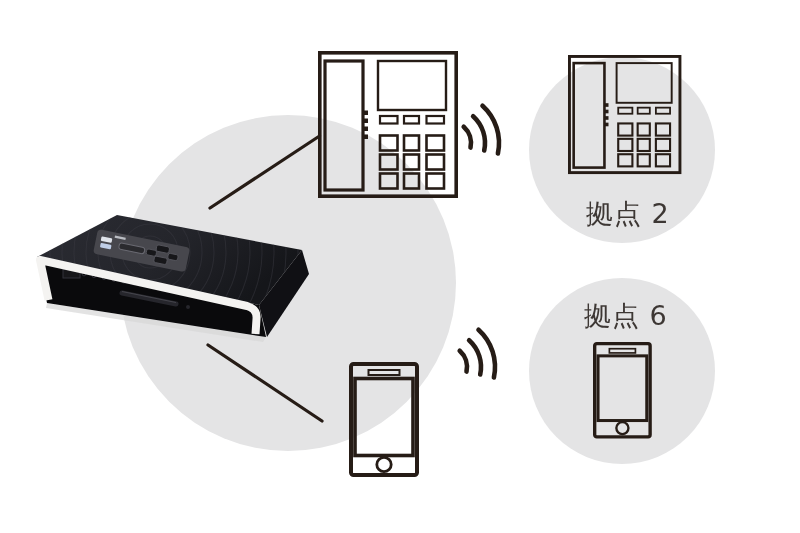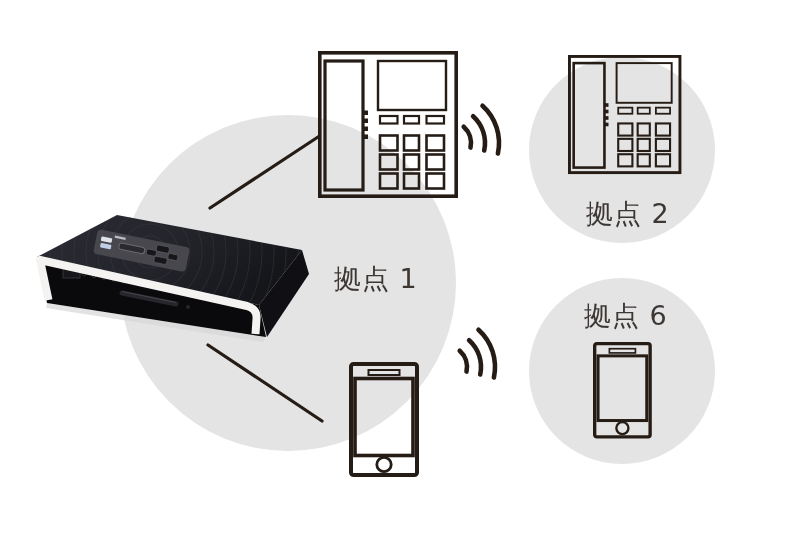--- a/index.html
+++ b/index.html
@@ -159,17 +159,16 @@
     <use href="#smartphone" transform="translate(349,362)"></use>
 
     <use href="#deskphone" transform="translate(568,55) scale(0.81)"></use>
 
     <use href="#smartphone" transform="translate(593,342) scale(0.84)"></use>
 
     <use href="#waves" transform="translate(449,143)"></use>
     <use href="#waves" transform="translate(445,367)"></use>
   </svg>
 
-  <div class="label site1-label">拠点 1</div>
   <div class="label site2-label">拠点 2</div>
   <div class="label site3-label">拠点 6</div>
 
 </div>
 
 </body></html>

